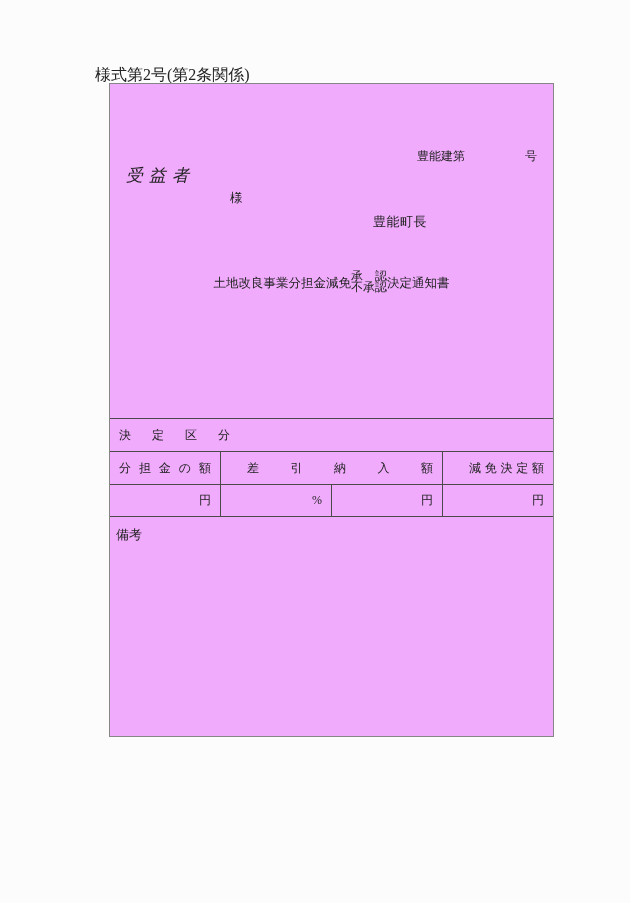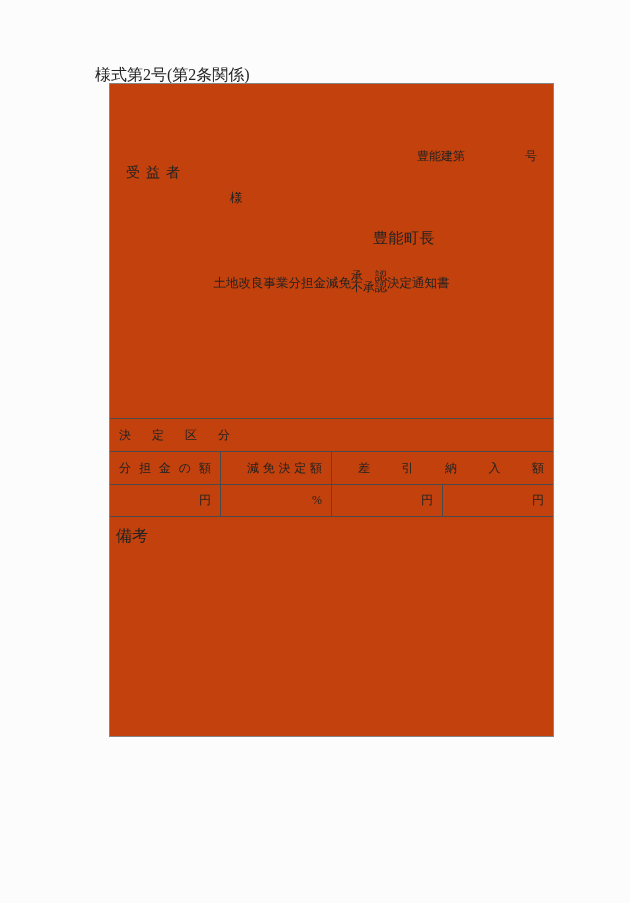--- a/index.html
+++ b/index.html
@@ -13,32 +13,32 @@
 
   .form-label {
     position: absolute; left: 95px; top: 65px;
     font-size: 16px; white-space: nowrap;
   }
 
   .box {
     position: absolute; left: 109px; top: 83px;
     width: 445px; height: 654px;
     border: 1px solid #868686;
-    background: #c2410c;
+    background: #f0abfc;
   }
 
   .doc-lines {
     position: absolute; top: 17px; right: 16px;
     text-align: right; font-size: 12px; line-height: 22px;
     white-space: pre; 
   }
 
-  .beneficiary { position: absolute; left: 16px; top: 80px; font-size: 14px; letter-spacing: 6px; white-space: nowrap; }
+  .beneficiary { position: absolute; left: 16px; top: 80px; font-size: 17px; letter-spacing: 6px; white-space: nowrap; font-style: italic; }
   .sama       { position: absolute; left: 120px; top: 106px; font-size: 12.5px; }
-  .mayor      { position: absolute; left: 263px; top: 145px; font-size: 15px; letter-spacing: 0.5px; white-space: nowrap; }
+  .mayor      { position: absolute; left: 263px; top: 129px; font-size: 13px; letter-spacing: 0.5px; white-space: nowrap; }
 
   .title-line {
     position: absolute; left: 0; top: 187px; width: 100%; height: 24px;
     display: flex; justify-content: center; align-items: center;
     font-size: 12.5px; white-space: pre; font-family: Liberation Mono, monospace;
   }
   .stack {
     display: inline-flex; flex-direction: column;
     align-items: center; text-align: center; white-space: pre;
   }
@@ -68,21 +68,21 @@
   .jtext { text-align: justify; text-align-last: justify; padding: 0 9px; }
   .ctext { text-align: center; }
   .rtext { text-align: right; padding: 0 9px; }
   .c1w  { width: 129px; }
   .cwa  { width: 110px; }
   .cwb  { width: 111px; }
   .cwc  { width: 111px; }
   .clast { flex: 1; }
   .remarks {
     flex: 1; border-top: 1px solid #4a4a4a;
-    padding: 9px 6px; font-size: 16px;
+    padding: 9px 6px; font-size: 13px;
   }
 </style>
 </head>
 <body>
 
 <div class="page">
 
   <div class="form-label">様式第2号(第2条関係)</div>
 
   <div class="box">
@@ -107,22 +107,22 @@
 
     <div class="table">
 
       <div class="trow r1">
         <div class="cell jtext c1w">決定区分</div>
         <div class="cell ctext clast">承　認・不承認</div>
       </div>
 
       <div class="trow r2">
         <div class="cell jtext cwa">分担金の額</div>
+        <div class="cell jtext clast">差引納入額</div>
         <div class="cell jtext cwc">減免決定額</div>
-        <div class="cell jtext clast">差引納入額</div>
       </div>
 
       <div class="trow r3">
         <div class="cell rtext cwa">円</div>
         <div class="cell rtext cwb">%</div>
         <div class="cell rtext cwc">円</div>
         <div class="cell rtext clast">円</div>
       </div>
 
       <div class="remarks">

